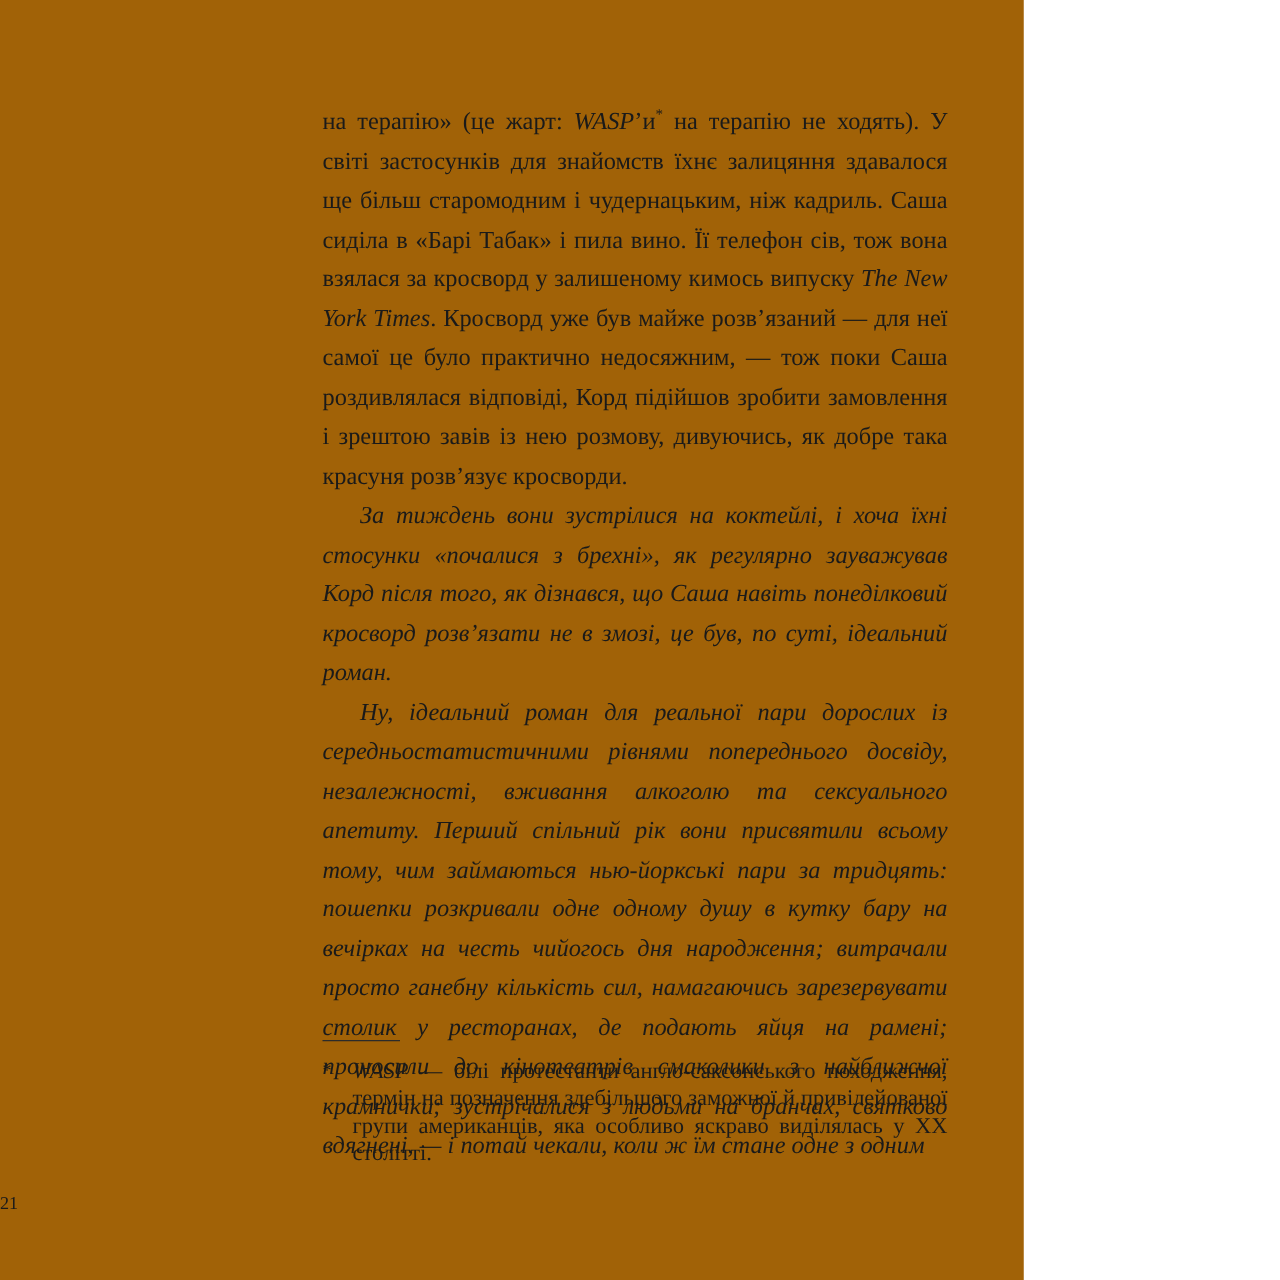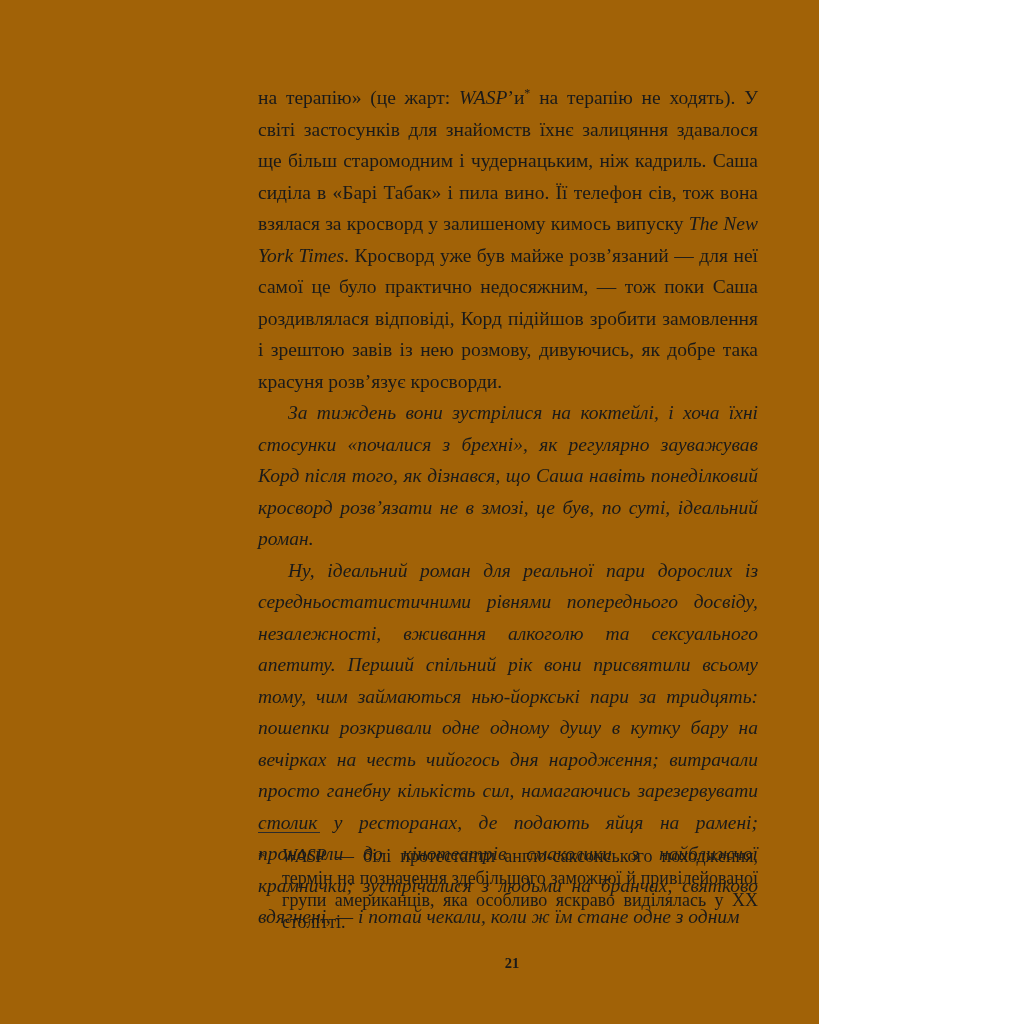--- a/index.html
+++ b/index.html
@@ -78,24 +78,22 @@
     text-align: justify;
   }
   .fn-text .ital {
     font-style: italic;
   }
   .folio {
     position: absolute;
     left: 0;
     top: 955px;
     width: 1024px;
-    text-align: center;
     font-size: 14.5px;
     color: #1a1a1a;
-    font-weight: bold;
   }
 </style>
 </head>
 <body>
 
 <div class="page">
 
   <div class="text-column">
     <p class="para" id="para-1"><span>на терапію» (це жарт: </span><span class="ital">WASP</span><span>’и</span><sup class="fnmark">*</sup><span> на терапію не ходять). У світі застосунків для знайомств їхнє залицяння здавалося ще більш старомодним і чудернацьким, ніж кадриль. Саша сиділа в «Барі Табак» і пила вино. Її телефон сів, тож вона взялася за кросворд у залишеному кимось випуску </span><span class="ital">The New York Times</span><span>. Кросворд уже був майже розв’язаний — для неї самої це було практично недосяжним, — тож поки Саша роздивлялася відповіді, Корд підійшов зробити замовлення і зрештою завів із нею розмову, дивуючись, як добре така красуня розв’язує кросворди.</span></p>
     <p class="para indent" id="para-2"><span>За тиждень вони зустрілися на коктейлі, і хоча їхні стосунки «почалися з брехні», як регулярно зауважував Корд після того, як дізнався, що Саша навіть понеділковий кросворд розв’язати не в змозі, це був, по суті, ідеальний роман.</span></p>

